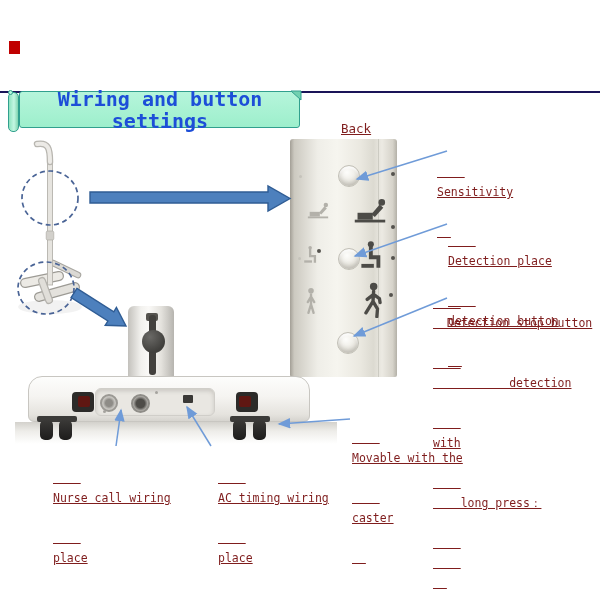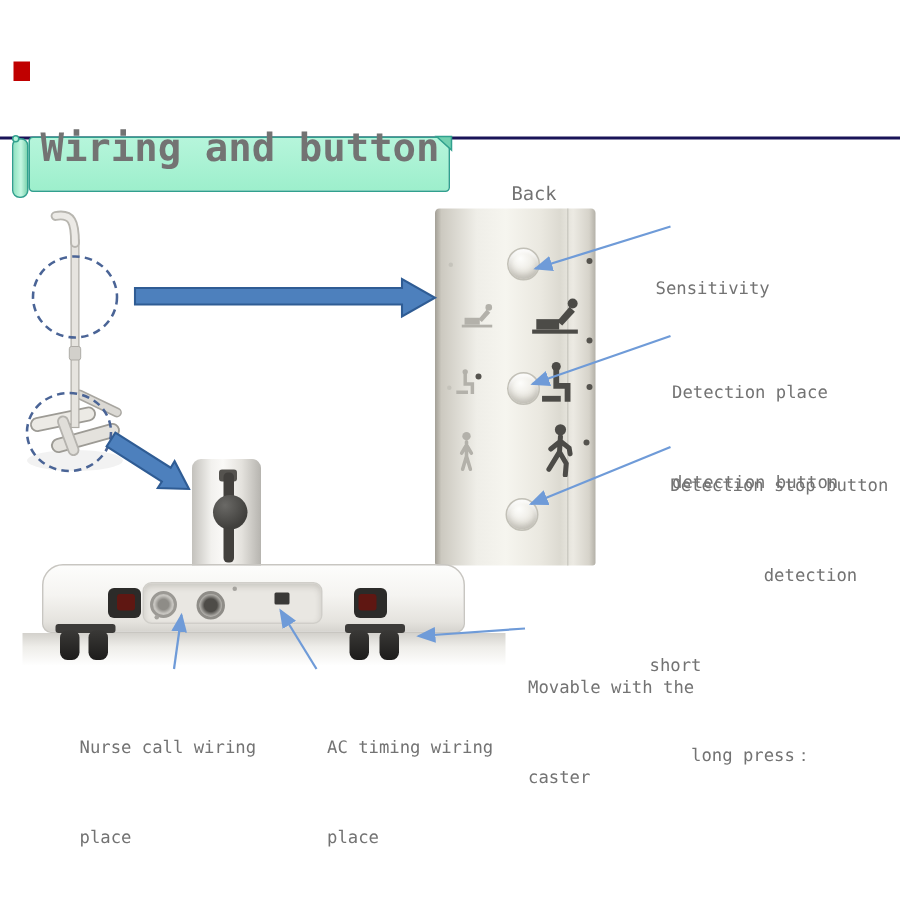--- a/index.html
+++ b/index.html
@@ -8,24 +8,24 @@
   .abs{position:absolute;}
   
   #top-rule{left:0;top:91px;width:600px;height:2px;background:#1a1458;z-index:2;}
   #red-marker{left:9px;top:41px;width:11px;height:13px;background:#c00000;z-index:2;}
   
   #banner-main{left:19px;top:91px;width:281px;height:37px;border:1.4px solid #31a08e;border-radius:3px;
     background:linear-gradient(180deg,#b6f5db,#9defcc);z-index:3;box-sizing:border-box;}
   #banner-curl{left:8px;top:92px;width:11px;height:40px;border:1.2px solid #31a08e;border-radius:5px;
     background:linear-gradient(90deg,#8fe3c0,#c4f7e2 55%,#7fd4b0);z-index:4;box-sizing:border-box;}
   #banner-ear{left:8px;top:90px;width:5px;height:5px;border:1px solid #31a08e;border-radius:50%;background:#b6f5db;z-index:4;box-sizing:border-box;}
-  #slide-title{left:20px;top:88px;width:280px;text-align:center;font-size:26px;font-weight:bold;
-    line-height:22px;letter-spacing:0px;z-index:6;color:#737373;}
-  
-  .lbl{font-size:11.5px;line-height:20px;white-space:pre;z-index:6;color:#737373;}
+  #slide-title{left:20px;top:88px;width:280px;text-align:center;font-size:20px;font-weight:bold;
+    line-height:22px;letter-spacing:0px;z-index:6;color:#1d4ed8;}
+  
+  .lbl{font-size:11.5px;line-height:20px;white-space:pre;z-index:6;color:#7f1d1d;text-decoration:underline;}
   #back-label{left:341px;top:121px;font-size:12.5px;line-height:15px;z-index:6;}
   
   #panel-photo{left:290px;top:139px;width:107px;height:238px;border-radius:3px 3px 2px 2px;z-index:1;
     background:linear-gradient(90deg,#a39f96 0%,#ccc9c0 4%,#efeee8 26%,#f6f5ef 44%,#eae8e0 66%,#dcdad1 78%,#eceae3 86%,#d6d3ca 96%,#b3b0a7 100%);}
   #panel-seam{left:88px;top:0;width:1px;height:238px;background:#c2c0b8;opacity:.7;}
   .panel-btn{width:22px;height:22px;border-radius:50%;box-sizing:border-box;border:1px solid #c2c0b7;
     background:radial-gradient(circle at 40% 32%,#fdfdfb,#eceae3 55%,#d4d2c9);
     box-shadow:inset 0 -3px 4px rgba(90,88,80,.25), inset 0 2px 2px rgba(255,255,255,.9);}
   .dotD{width:4px;height:4px;border-radius:50%;background:#55534e;}
   .dotL{width:3px;height:3px;border-radius:50%;background:#c5c3bb;}
@@ -64,20 +64,21 @@
 <div id="canvas">
 
   <div class="abs" id="top-rule"></div>
   <div class="abs" id="red-marker"></div>
 
   <div class="abs" id="banner-main"></div>
   <div class="abs" id="banner-curl"></div>
   <div class="abs" id="banner-ear"></div>
   <div class="abs" id="slide-title">
     <div>Wiring and button</div>
+    <div>settings</div>
   </div>
 
   <div class="abs lbl" id="back-label">Back</div>
 
   <div class="abs" id="panel-photo">
     <div class="abs" id="panel-seam"></div>
 
     <div class="abs panel-btn" style="left:48px;top:26px;"></div>
     <div class="abs panel-btn" style="left:48px;top:109px;"></div>
     <div class="abs panel-btn" style="left:47px;top:193px;"></div>
@@ -224,21 +225,21 @@
   <div class="abs lbl txt-layer" style="left:437px;top:142px;">
     <div>Sensitivity</div>
   </div>
   <div class="abs lbl txt-layer" style="left:448px;top:211px;">
     <div>Detection place</div>
     <div>detection button</div>
   </div>
   <div class="abs lbl txt-layer" style="left:433px;top:273px;">
     <div>  Detection stop button</div>
     <div>           detection</div>
-    <div>short</div>
+    <div>with</div>
     <div>    long press：</div>
     
     
   </div>
 
   <div class="abs lbl txt-layer" style="left:53px;top:448px;">
     <div>Nurse call wiring</div>
     <div>place</div>
   </div>
   <div class="abs lbl txt-layer" style="left:218px;top:448px;">

